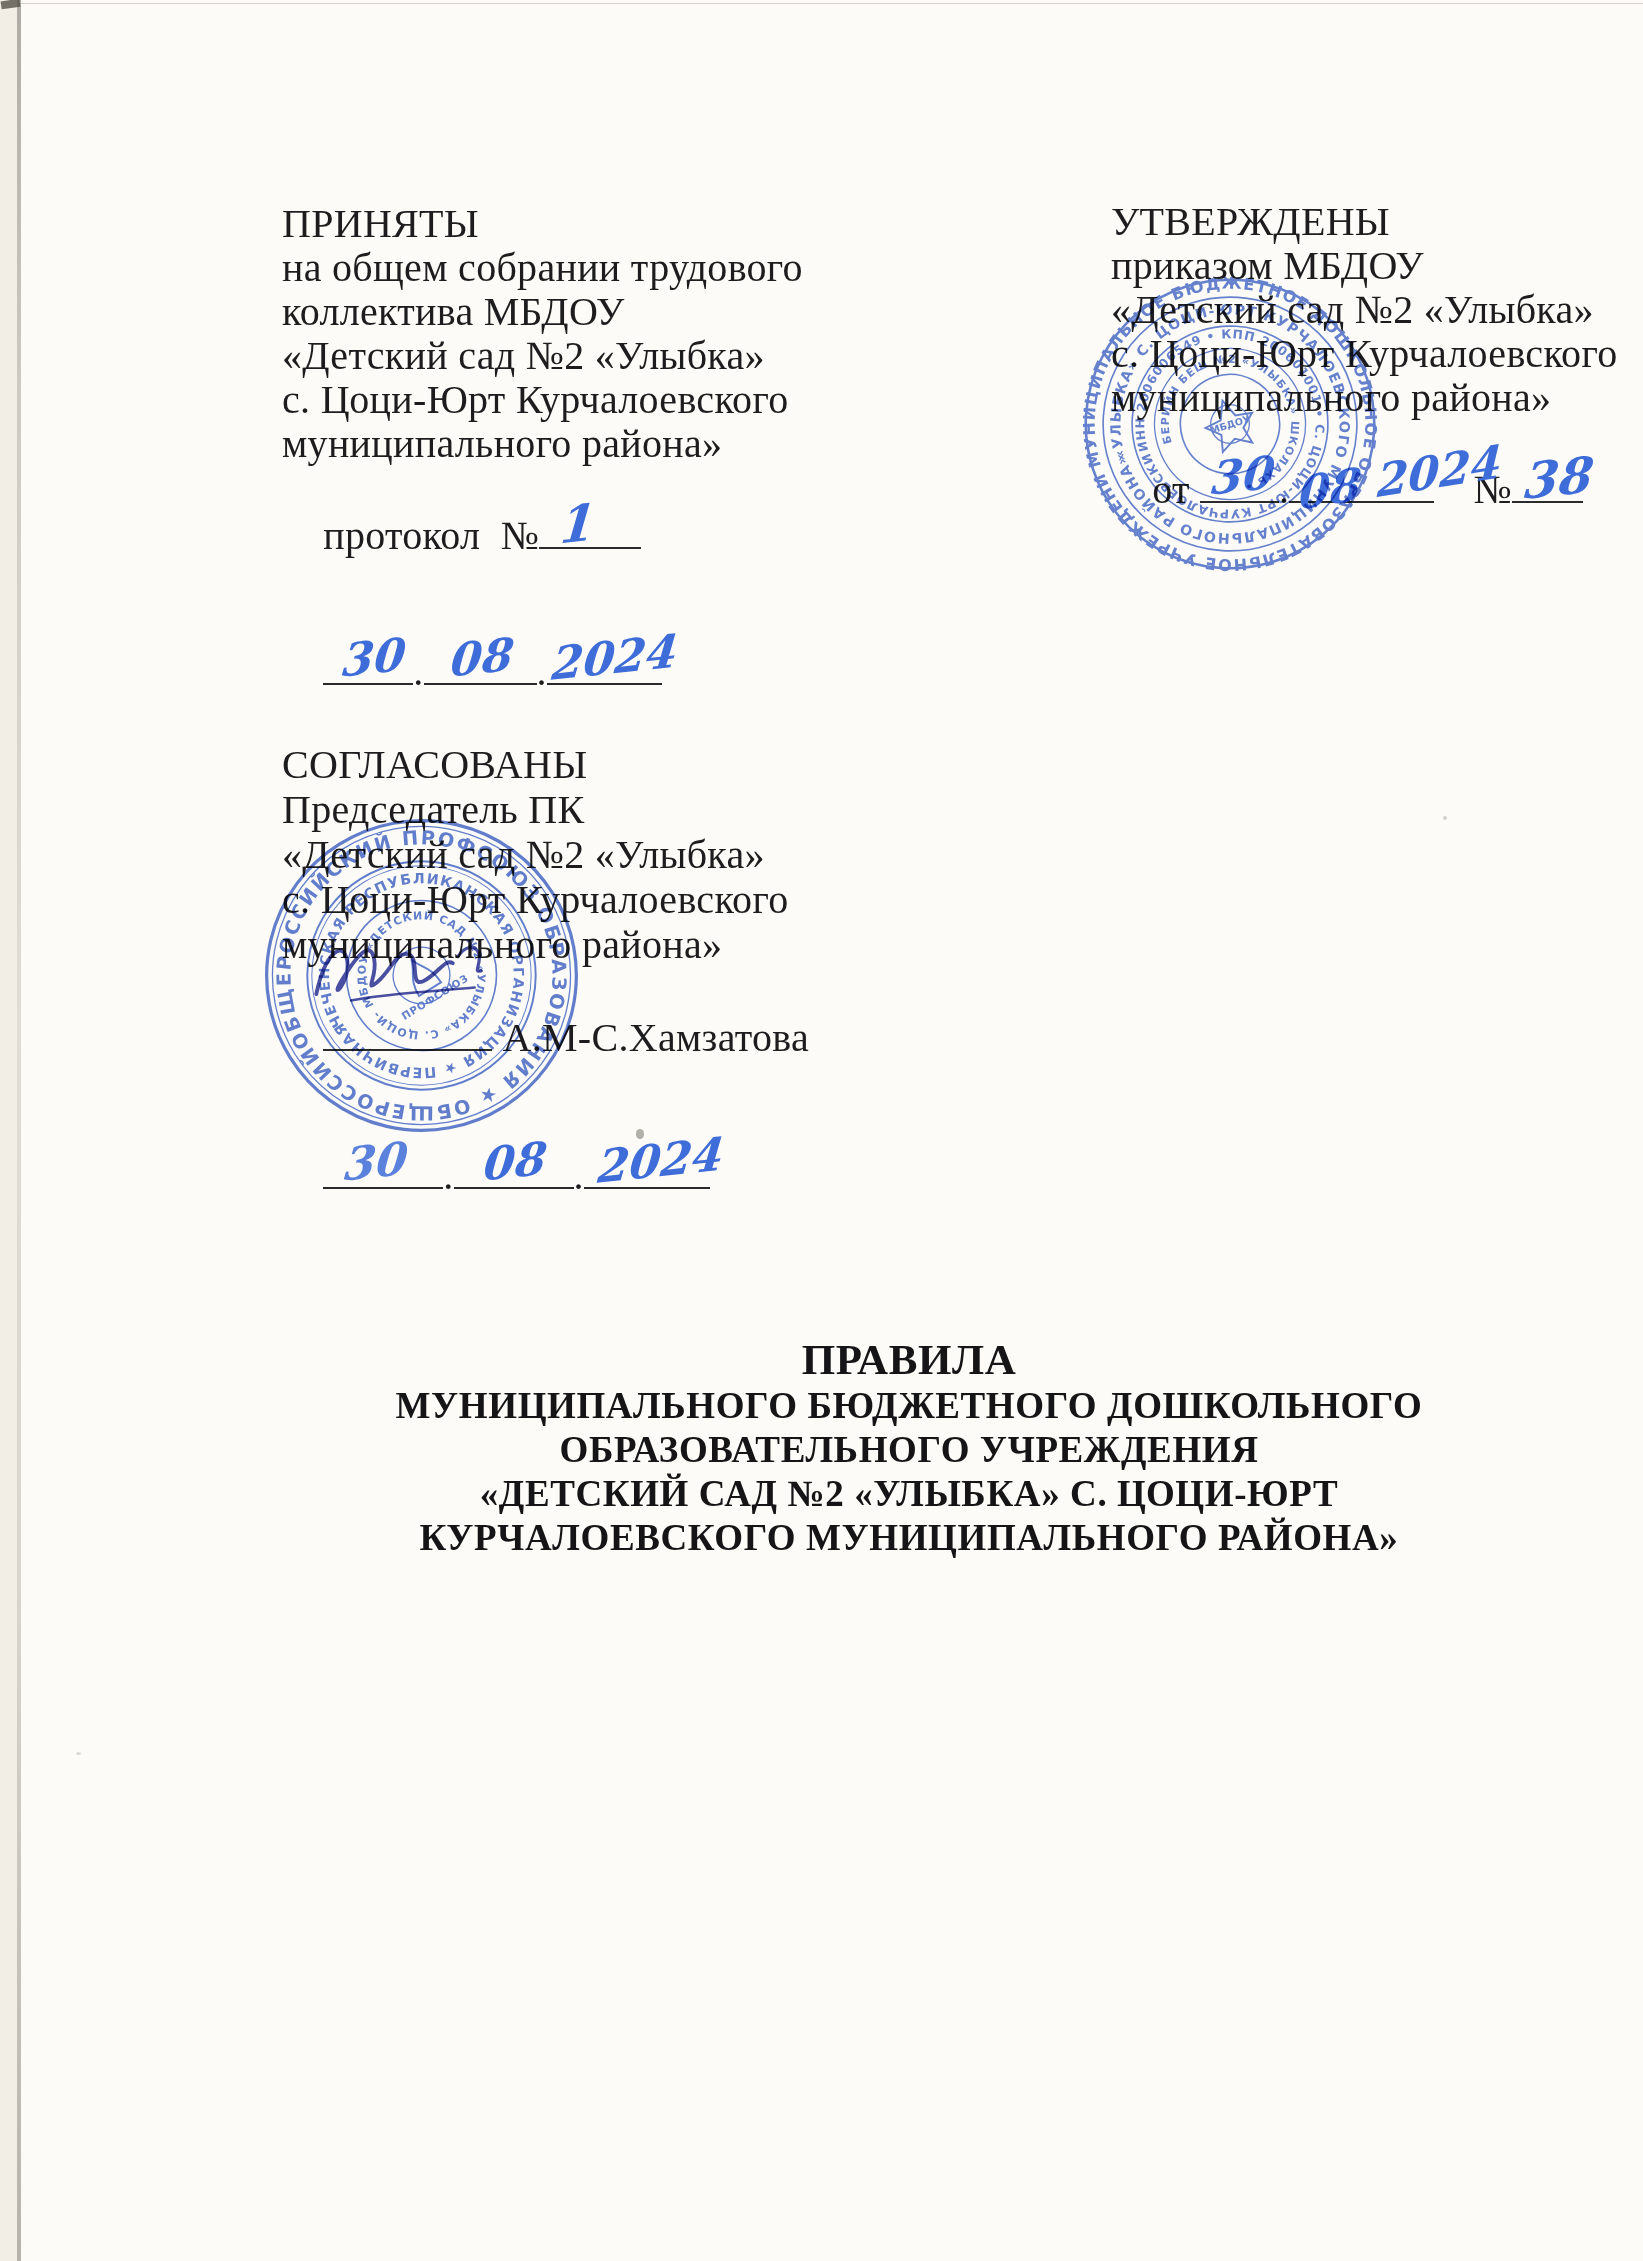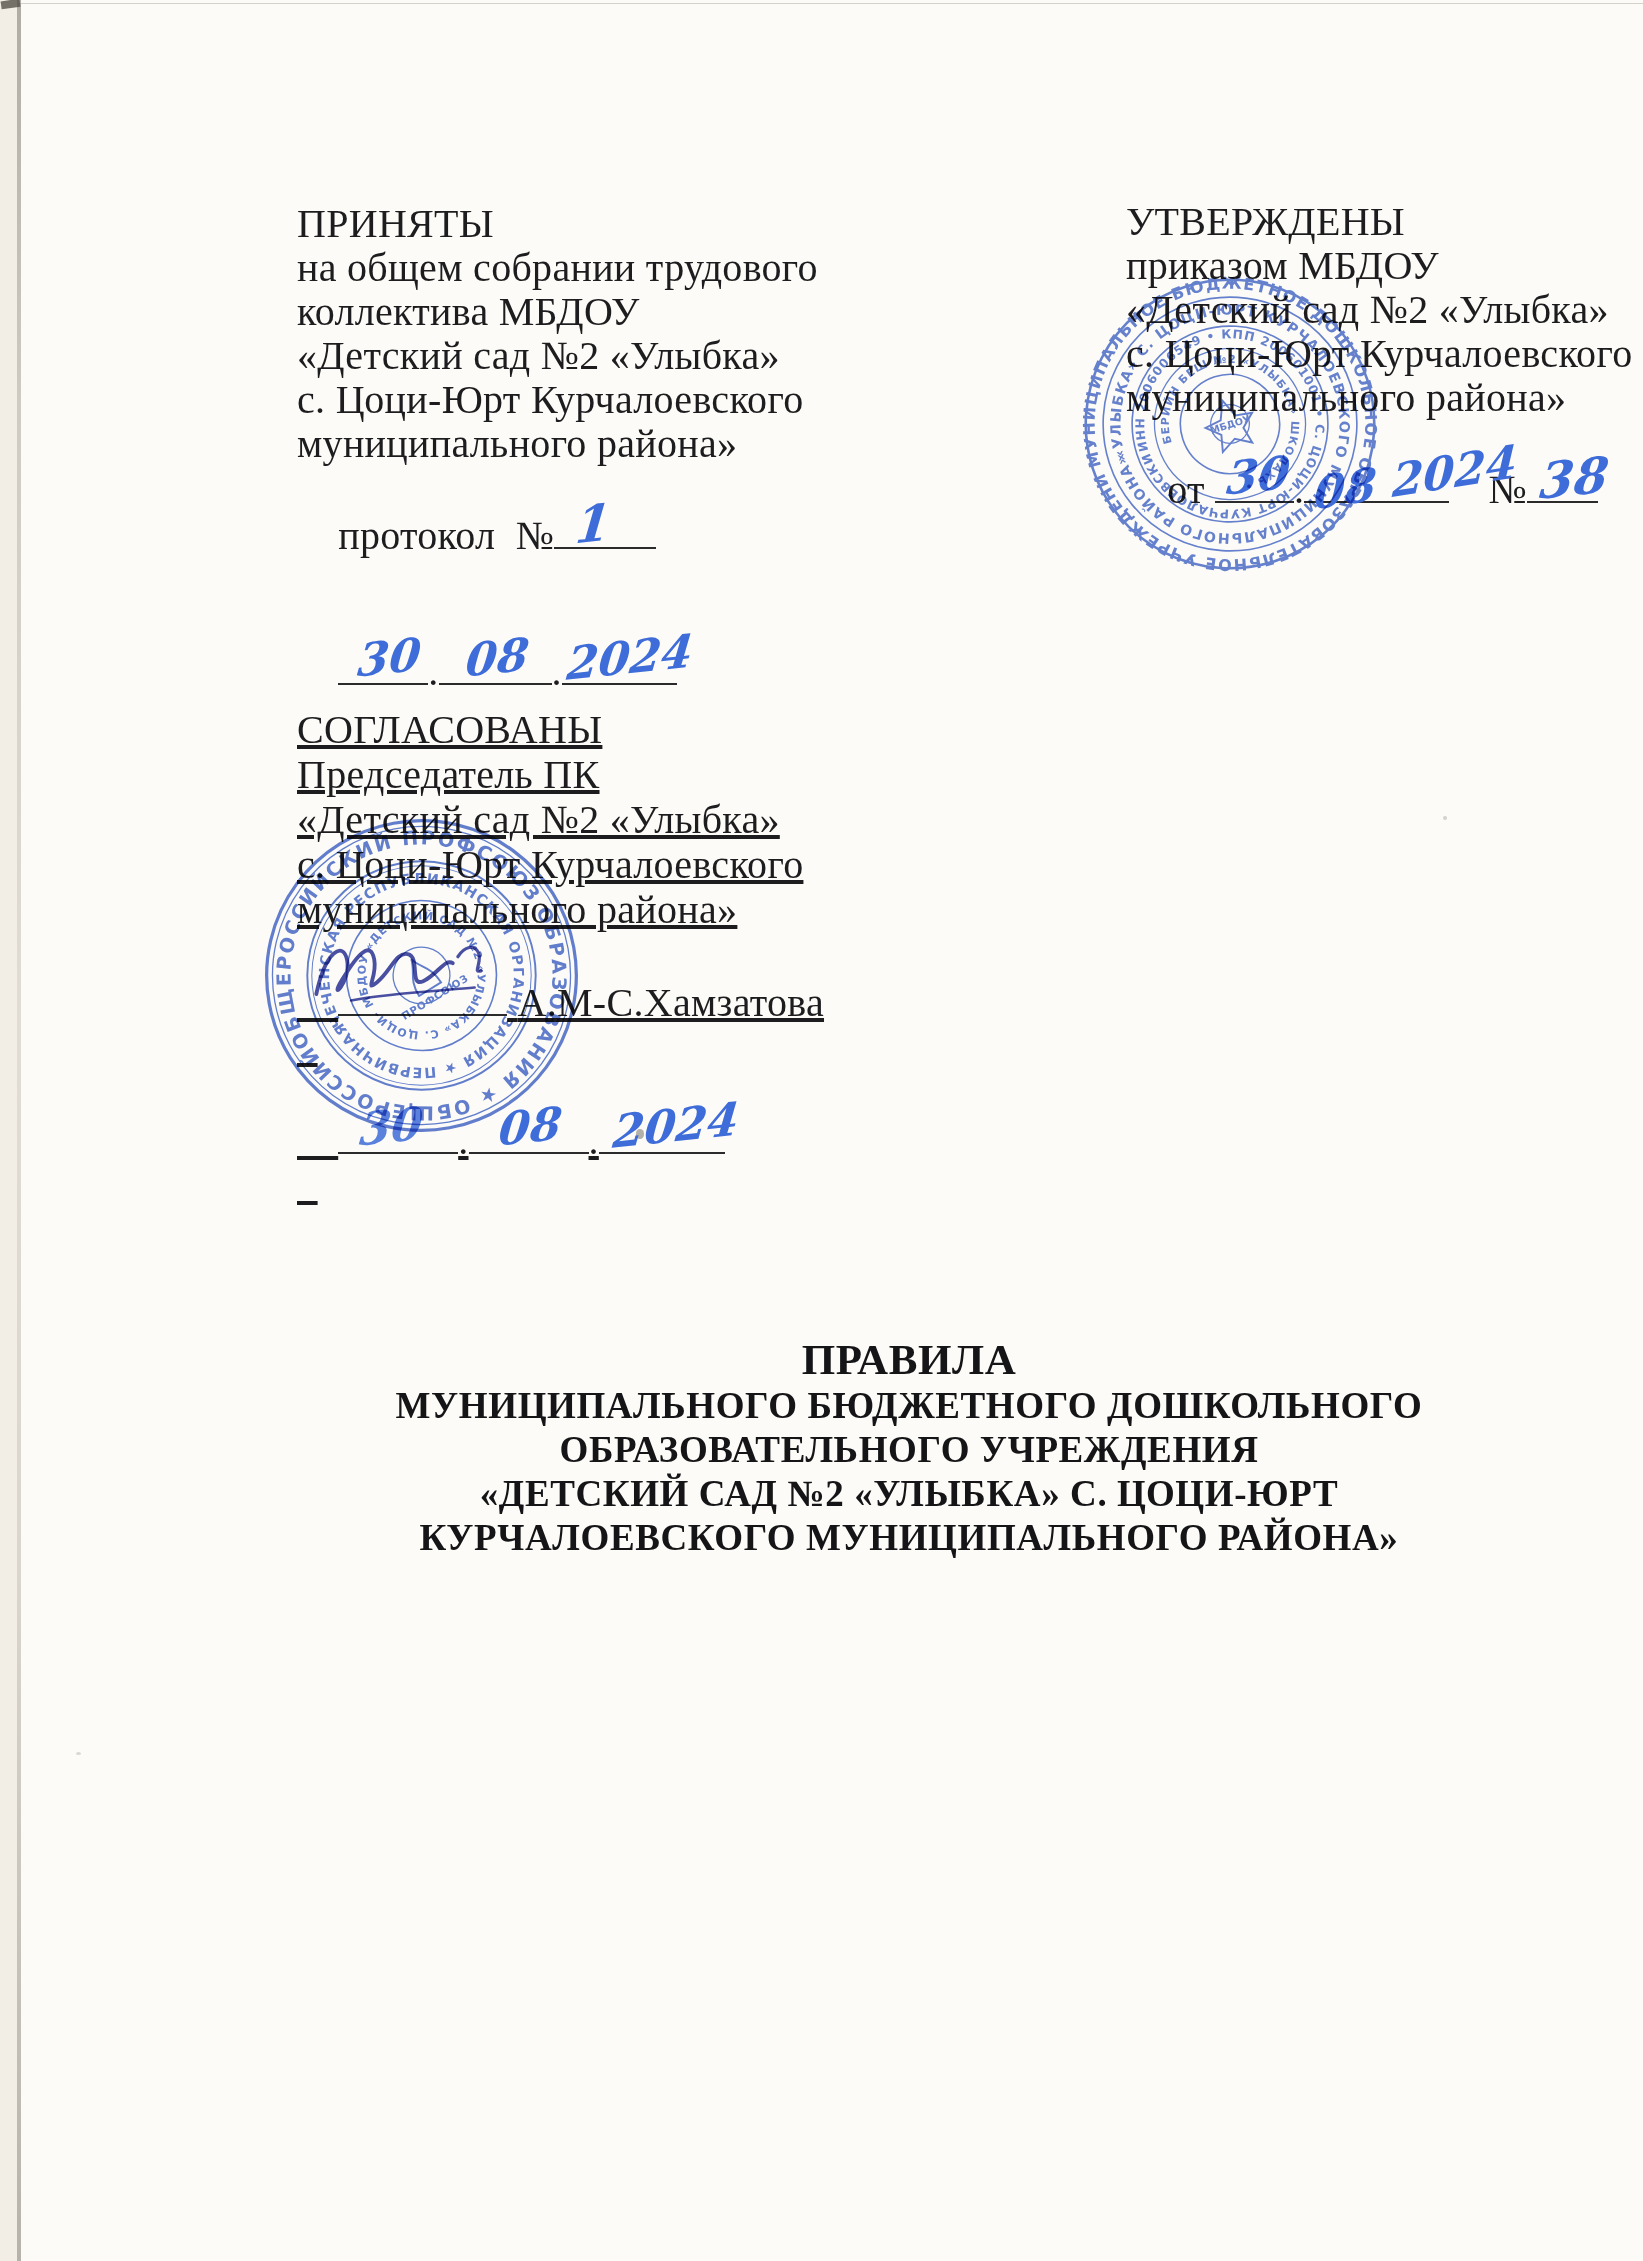--- a/index.html
+++ b/index.html
@@ -33,21 +33,21 @@
     background:#55514a;opacity:.8;transform:rotate(-8deg);
   }
   .speck{position:absolute;border-radius:50%;background:#98978f;}
   .speck.s1{left:636px;top:1129px;width:8.4px;height:9.7px;opacity:.75;}
   .speck.s2{left:1443px;top:816px;width:3.9px;height:3.9px;opacity:.4;}
   .speck.s3{left:76px;top:1752px;width:5.2px;height:3.2px;opacity:.35;}
 
   .block{
     position:absolute;
     font-size:40px;line-height:44px;color:#1d1d1f;
-    letter-spacing:0.3px;white-space:nowrap;margin-left:15px;
+    letter-spacing:0.3px;white-space:nowrap;
   }
   .block div{white-space:pre;}
 
   
   .seg{
     display:inline-block;position:relative;
     border-bottom:2.6px solid #2b2b2b;
     height:37px;vertical-align:baseline;
   }
   .hw{
@@ -113,21 +113,21 @@
   <div>УТВЕРЖДЕНЫ</div>
   <div>приказом МБДОУ</div>
   <div>«Детский сад №2 «Улыбка»</div>
   <div>с. Цоци-Юрт Курчалоевского</div>
   <div>муниципального района»</div>
   <div>
     <span>от</span><span> </span><span class="seg" style="width:79px;"><span class="hw" style="left:11.6px;bottom:2.6px;">30</span></span><span>.</span><span class="seg" style="width:145px;"><span class="hw" style="left:9px;bottom:1.3px;transform:rotate(-9deg) skewX(-12deg);">08 2024</span></span><span class="seg" style="width:39px;border-bottom:none;"></span><span>№</span><span class="seg" style="width:71px;"><span class="hw" style="left:13px;bottom:0px;font-size:49px;">38</span></span>
   </div>
 </div>
 
-<div class="block" style="left:282px;top:707px;line-height:45px;text-decoration:underline;">
+<div class="block" style="left:282px;top:742px;line-height:45px;">
   <div>СОГЛАСОВАНЫ</div>
   <div>Председатель ПК</div>
   <div>«Детский сад №2 «Улыбка»</div>
   <div>с. Цоци-Юрт Курчалоевского</div>
   <div>муниципального района»</div>
   <div>
     <span class="seg" style="width:169px;"></span><span> </span><span>А.М-С.Хамзатова</span>
   </div>
   <div>
     <span class="seg" style="width:120px;"><span class="hw" style="left:22px;bottom:2.6px;opacity:.85;">30</span></span><span>.</span><span class="seg" style="width:120px;"><span class="hw" style="left:30px;bottom:2.6px;">08</span></span><span>.</span><span class="seg" style="width:126px;"><span class="hw" style="left:14px;bottom:3.9px;">2024</span></span>

